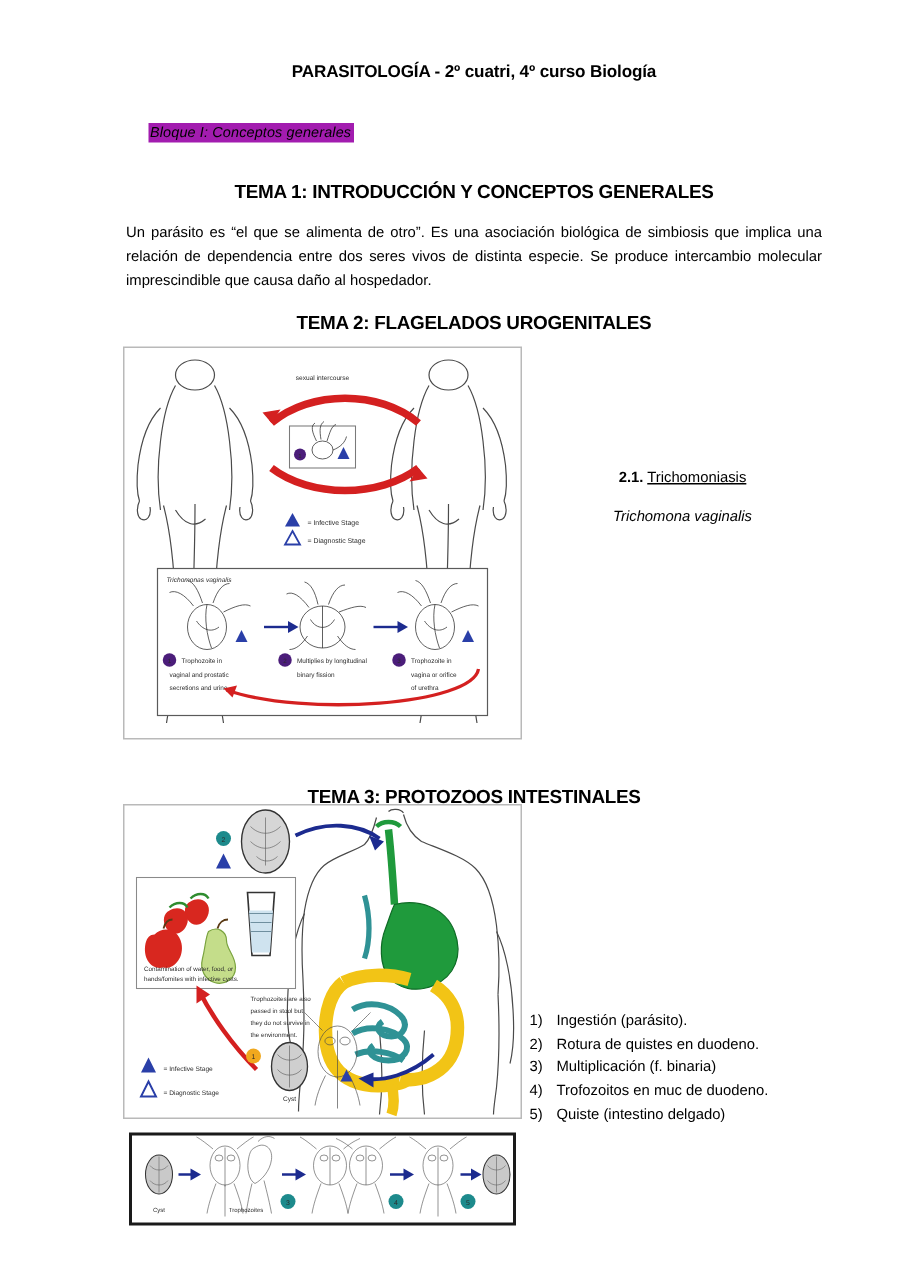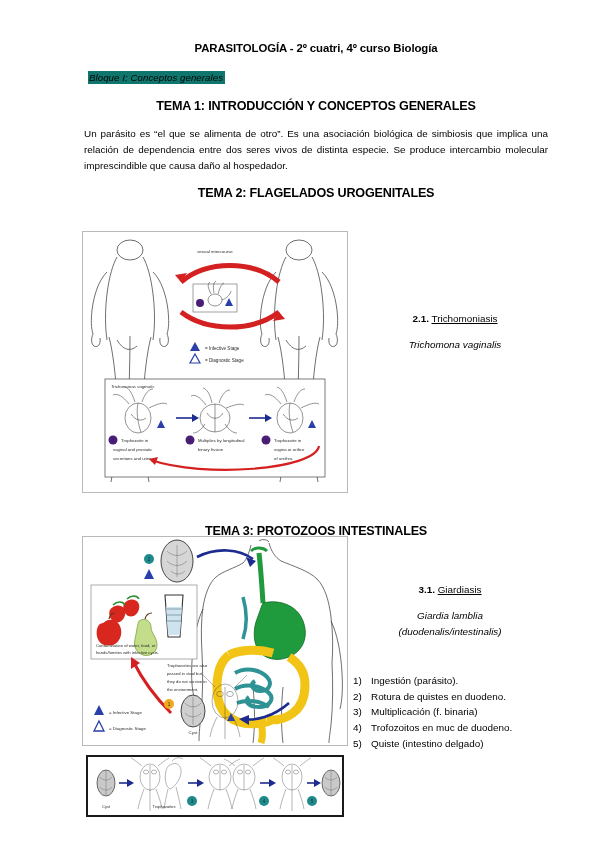--- a/index.html
+++ b/index.html
@@ -33,24 +33,24 @@
   .doc-title {
     text-align: center;
     font-weight: bold;
     font-size: 11.4px;
     letter-spacing: -0.1px;
     margin: 0 0 13px 0;
   }
   .bloque {
     font-style: italic;
     font-size: 9.6px;
-    background: #0f766e;
+    background: #a21caf;
     display: inline-block;
     padding: 1px 2px 1px 1px;
-    margin: 4px;
+    margin: 15px;
     letter-spacing: 0.1px;
   }
   .tema-heading {
     text-align: center;
     font-weight: bold;
     font-size: 12.6px;
     letter-spacing: -0.2px;
     margin: 11px 0 13px 0;
   }
   .para {
@@ -396,29 +396,20 @@
 
       <g>
         <polygon points="16 168 21 178 11 178" fill="#2a3fa8"></polygon>
         <text class="ftxt" x="26" y="177" font-size="4.4">= Infective Stage</text>
         <polygon points="16 184 21 194 11 194" fill="none" stroke="#2a3fa8" stroke-width="1.3"></polygon>
         <text class="ftxt" x="26" y="193" font-size="4.4">= Diagnostic Stage</text>
       </g>
     </svg>
   </div>
 
-  <div class="side-cap cap2">
-    <div>
-      <span class="cap-num">3.1.</span>
-      <span class="cap-underline">Giardiasis</span>
-    </div>
-    <div style="height:10px;"></div>
-    <div class="cap-italic">Giardia lamblia</div>
-    <div class="cap-italic">(duodenalis/intestinalis)</div>
-  </div>
 
   <div class="numlist">
     <div class="li">
       <span class="n">1)</span>
       <span>Ingestión (parásito).</span>
     </div>
     <div class="li">
       <span class="n">2)</span>
       <span>Rotura de quistes en duodeno.</span>
     </div>

